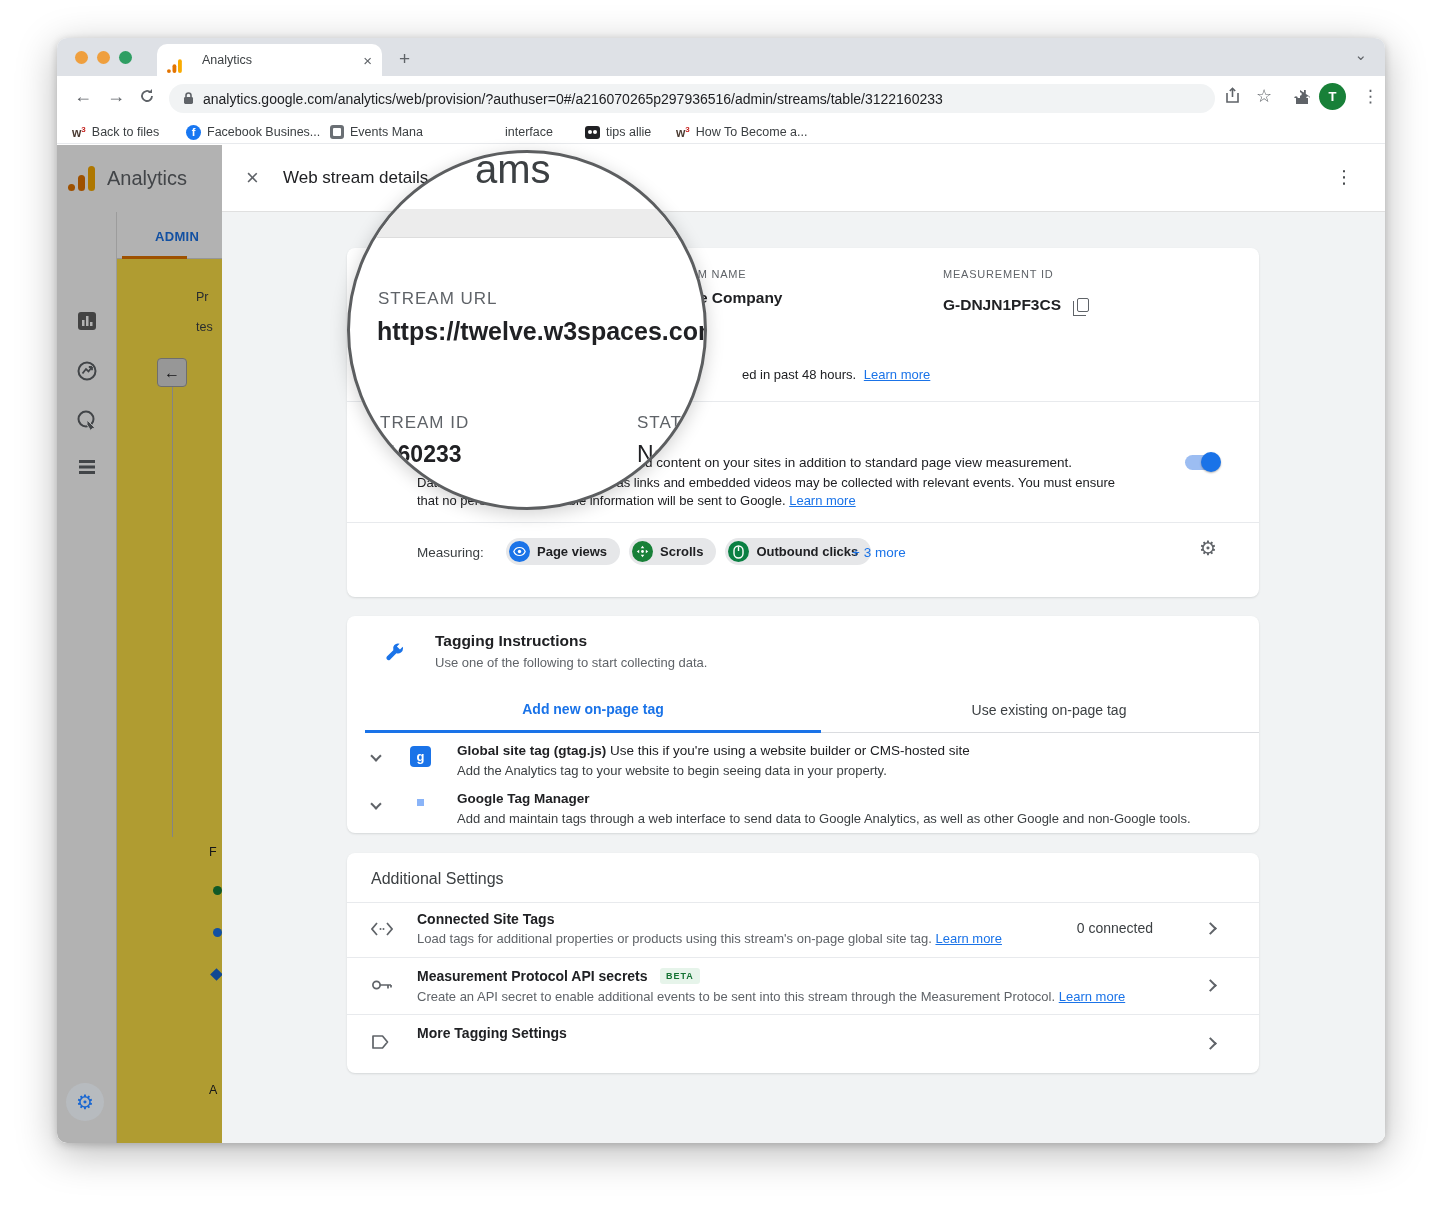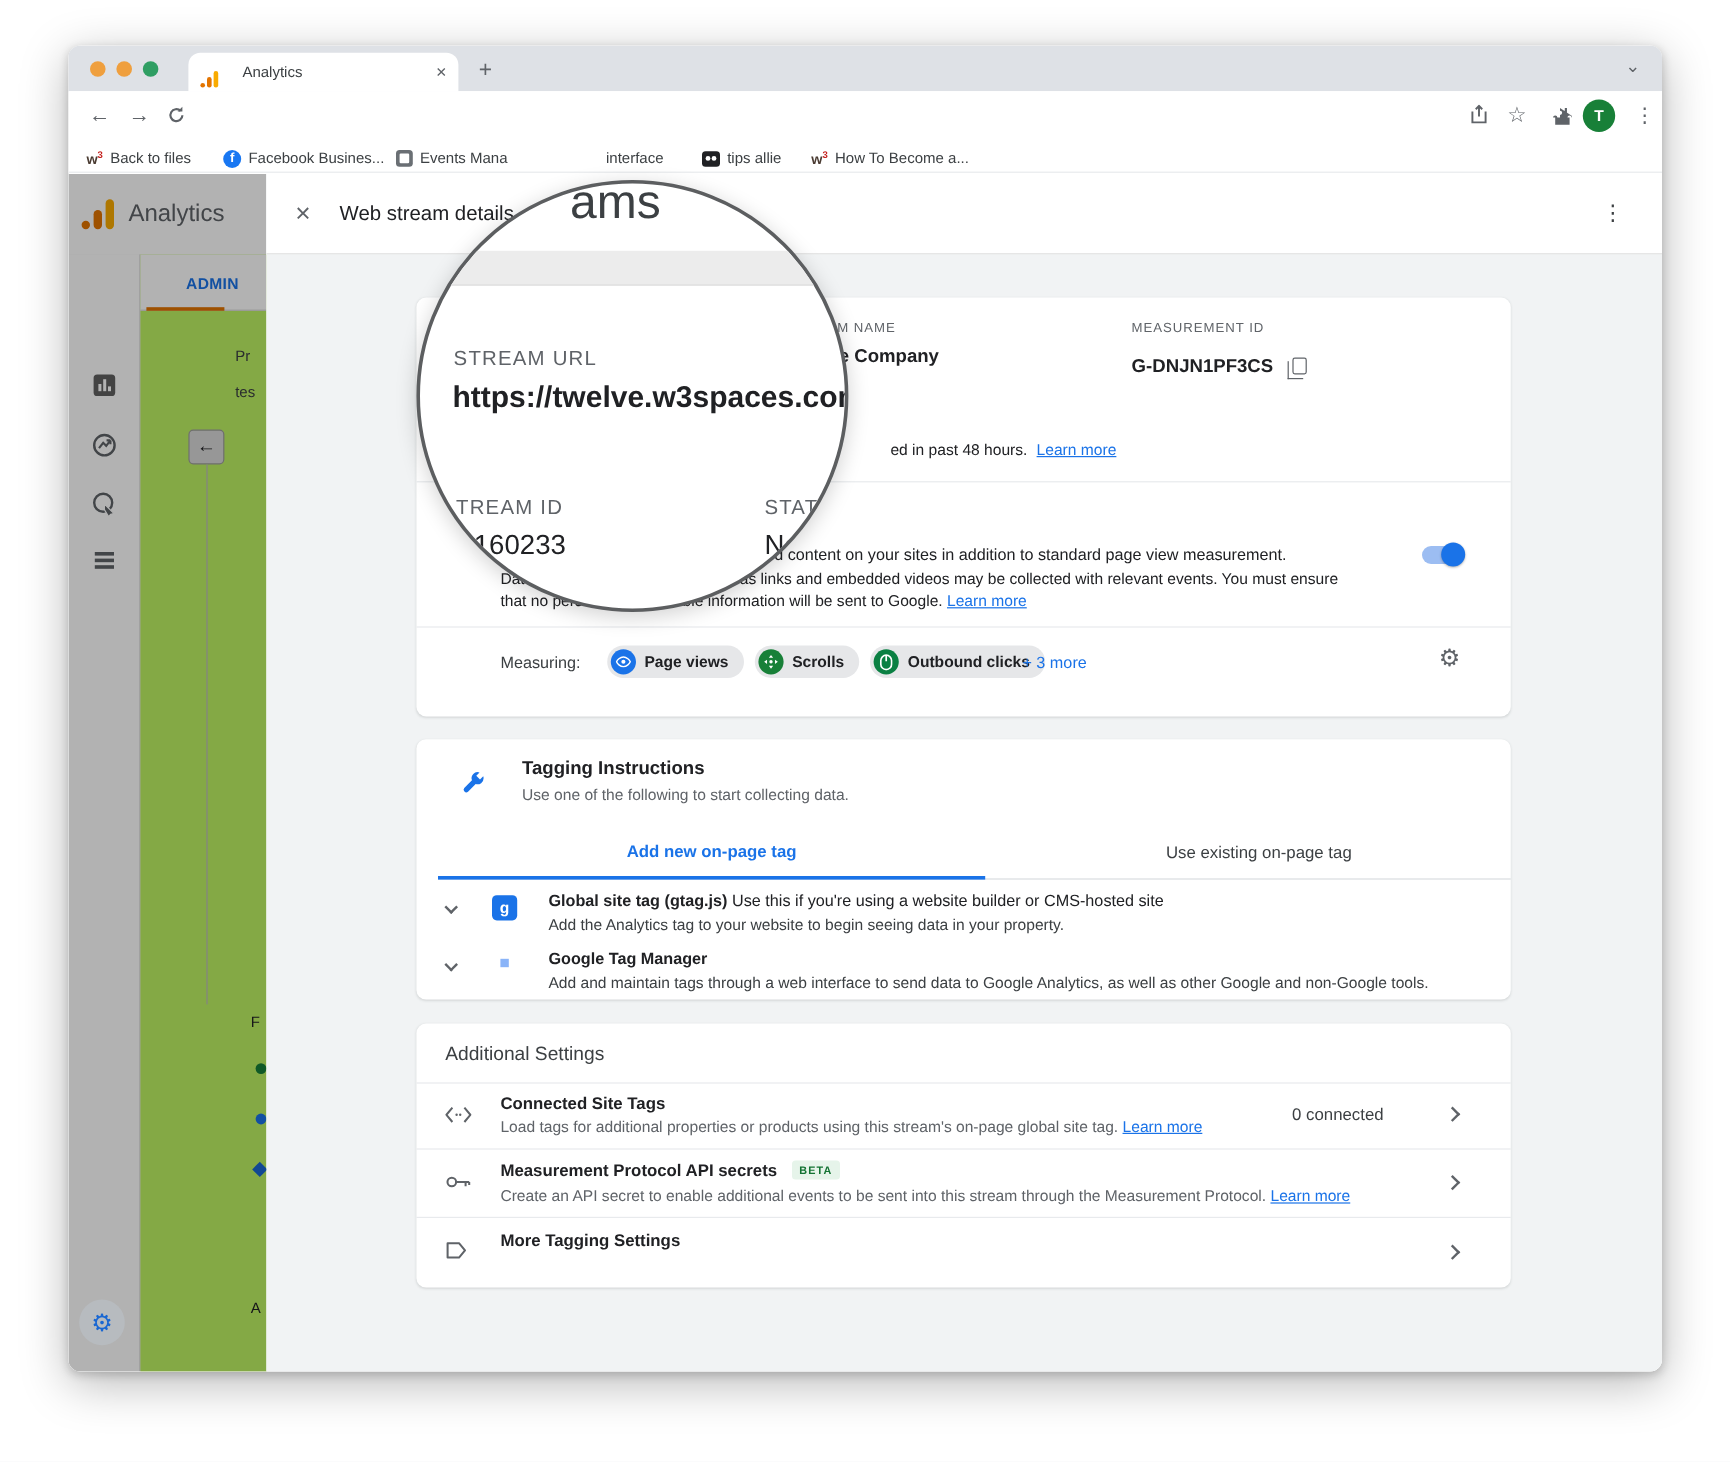--- a/index.html
+++ b/index.html
@@ -40,21 +40,21 @@
   .app { position:absolute; left:0; top:107px; width:100%; height:998px; background:#fff; }
   .ga-left { position:absolute; left:0; top:0; width:165px; height:100%; background:#f1f3f4; }
   .ga-header { position:absolute; left:0; top:0; width:165px; height:67px; background:#fff; display:flex; align-items:center; padding-left:11px; gap:12px; }
   .ga-logo { display:flex; align-items:flex-end; gap:3px; }
   .ga-logo .d { width:7px; height:7px; border-radius:50%; background:#e37400; }
   .ga-logo .m { width:7px; height:16px; border-radius:3.5px; background:#e37400; }
   .ga-logo .t { width:7px; height:25px; border-radius:3.5px; background:#f9ab00; }
   .ga-name { font-size:20px; color:#5f6368; }
   .rail { position:absolute; left:0; top:67px; width:60px; bottom:0; background:#fff; border-right:1px solid #e0e0e0; }
   .rail-ic { position:absolute; left:19px; width:22px; height:22px; color:#5f6368; }
-  .adminstrip { position:absolute; left:60px; top:67px; width:105px; bottom:0; background:#bef264; }
+  .adminstrip { position:absolute; left:60px; top:67px; width:105px; bottom:0; background:#fde047; }
   .admin-row { position:absolute; left:0; top:0; width:105px; height:47px; background:#fff; border-bottom:1px solid #d7d7d7; }
   .admin-label { position:absolute; left:38px; top:17px; font-size:13px; font-weight:bold; color:#1a73e8; letter-spacing:.3px; }
   .admin-bar { position:absolute; left:5px; top:44px; width:65px; height:3px; background:#e37400; }
   .frag { position:absolute; font-size:12.5px; color:#3c4043; }
   .backbtn { position:absolute; left:40px; top:146px; width:30px; height:29px; background:#d9d9d9; border:1px solid #9e9e9e;
              border-radius:4px; display:flex; align-items:center; justify-content:center; font-size:16px; color:#202124; }
   .vline { position:absolute; left:55px; top:175px; width:1px; height:450px; background:#bdbdbd; }
   .scrim { position:absolute; left:0; top:0; width:165px; height:100%; background:rgba(0,0,0,.30); z-index:5; }
   .fab-gear { position:absolute; left:9px; bottom:22px; width:38px; height:38px; border-radius:50%; background:#b7bbbf;
               display:flex; align-items:center; justify-content:center; z-index:6; font-size:20px; color:#1967d2; }
@@ -128,20 +128,29 @@
 
   <div class="toolbar">
     <span class="navbtn" style="left:17px;">←</span>
     <span class="navbtn" style="left:50px;">→</span>
     <span class="navbtn" style="left:82px; top:12px;">
       <svg width="16" height="16" viewBox="0 0 16 16">
             <path d="M13 8a5 5 0 1 1-1.5-3.6" fill="none" stroke="#5f6368" stroke-width="1.8"></path>
             <path d="M13 1v4h-4z" fill="#5f6368"></path>
           </svg>
     </span>
+    <div class="urlpill">
+      <span>
+        <svg width="11" height="13" viewBox="0 0 11 13">
+              <rect x="1" y="5" width="9" height="7" rx="1.4" fill="#5f6368"></rect>
+              <path d="M3 5V3.5a2.5 2.5 0 0 1 5 0V5" fill="none" stroke="#5f6368" stroke-width="1.6"></path>
+            </svg>
+      </span>
+      <span class="urltext">analytics.google.com/analytics/web/provision/?authuser=0#/a216070265p297936516/admin/streams/table/3122160233</span>
+    </div>
     <span class="tool-ic" style="left:1168px;">
       <svg width="15" height="17" viewBox="0 0 15 17">
             <path d="M2 6v9h11V6" fill="none" stroke="#5f6368" stroke-width="1.6"></path>
             <path d="M7.5 10V1.5M4.8 4 7.5 1.3 10.2 4" fill="none" stroke="#5f6368" stroke-width="1.6"></path>
           </svg>
     </span>
     <span class="tool-ic" style="left:1199px; top:9px; font-size:18px;">☆</span>
     <span class="tool-ic" style="left:1237px; top:13px;">
       <svg width="16" height="16" viewBox="0 0 16 16">
             <path d="M6 1h4v2.2a1.8 1.8 0 1 0 0 3.6V9h2.2a1.8 1.8 0 1 1 3.6 0H18M6 1v2.2a1.8 1.8 0 1 1 0 3.6V9H3.8a1.8 1.8 0 1 0-3.6 0H2v6h12V9h-2.2a1.8 1.8 0 1 1 0-3.6V1z" fill="#5f6368"></path>
@@ -386,19 +395,19 @@
       </div>
     </div>
   </div>
 
   <div class="mag">
     <span class="mag-ams">ams</span>
     <span class="mag-band"></span>
     <span class="mag-lbl" style="left:28px; top:136px;">STREAM URL</span>
     <span class="mag-url">https://twelve.w3spaces.com</span>
     <span class="mag-lbl" style="left:30px; top:260px;">TREAM ID</span>
-    <span class="mag-val" style="left:32px; top:288px;">2160233</span>
+    <span class="mag-val" style="left:22px; top:288px;font-weight:bold;">2160233</span>
     <span class="mag-lbl" style="left:287px; top:260px;">STAT</span>
     <span class="mag-val" style="left:287px; top:288px;">No</span>
   </div>
 
 </div>
 </div>
 
 </body></html>

